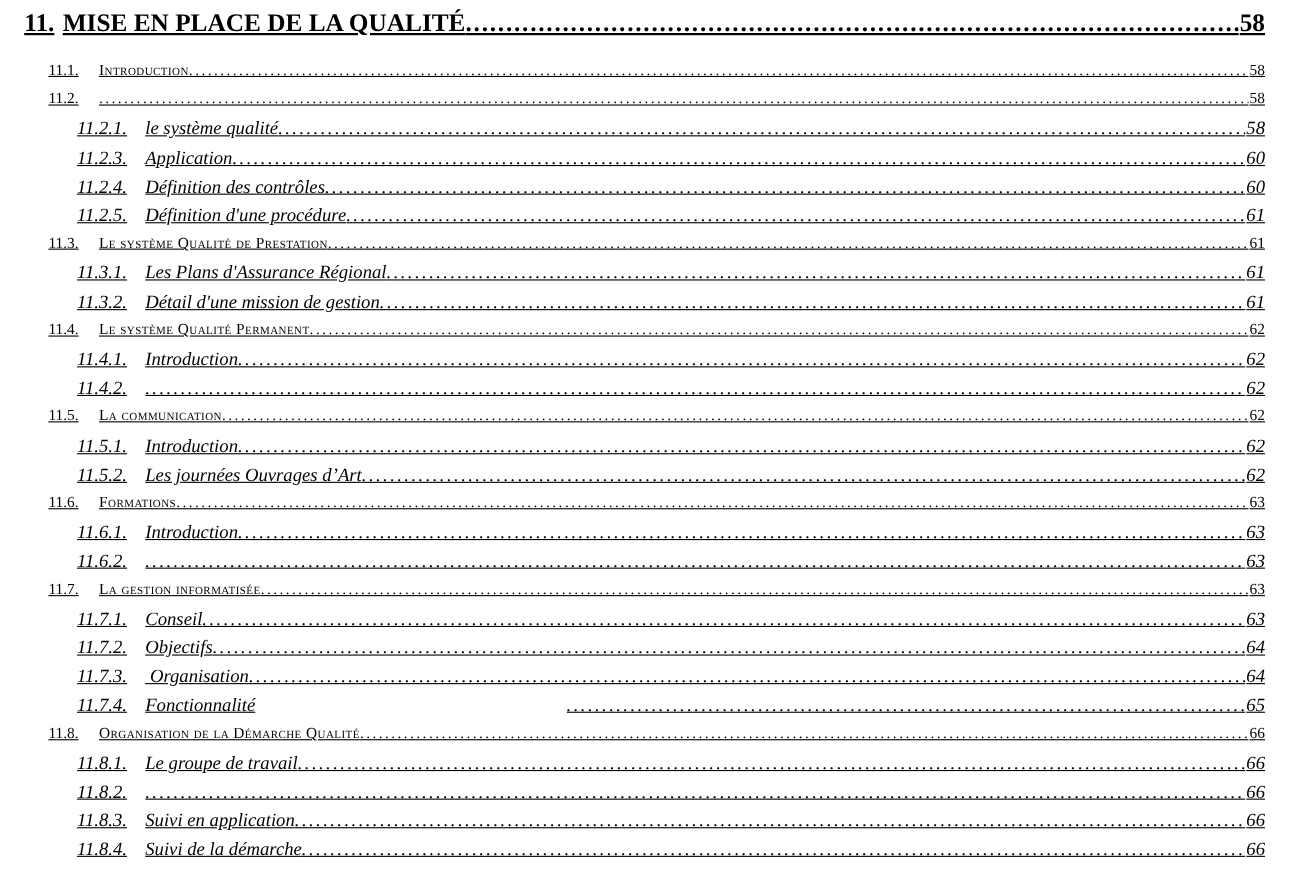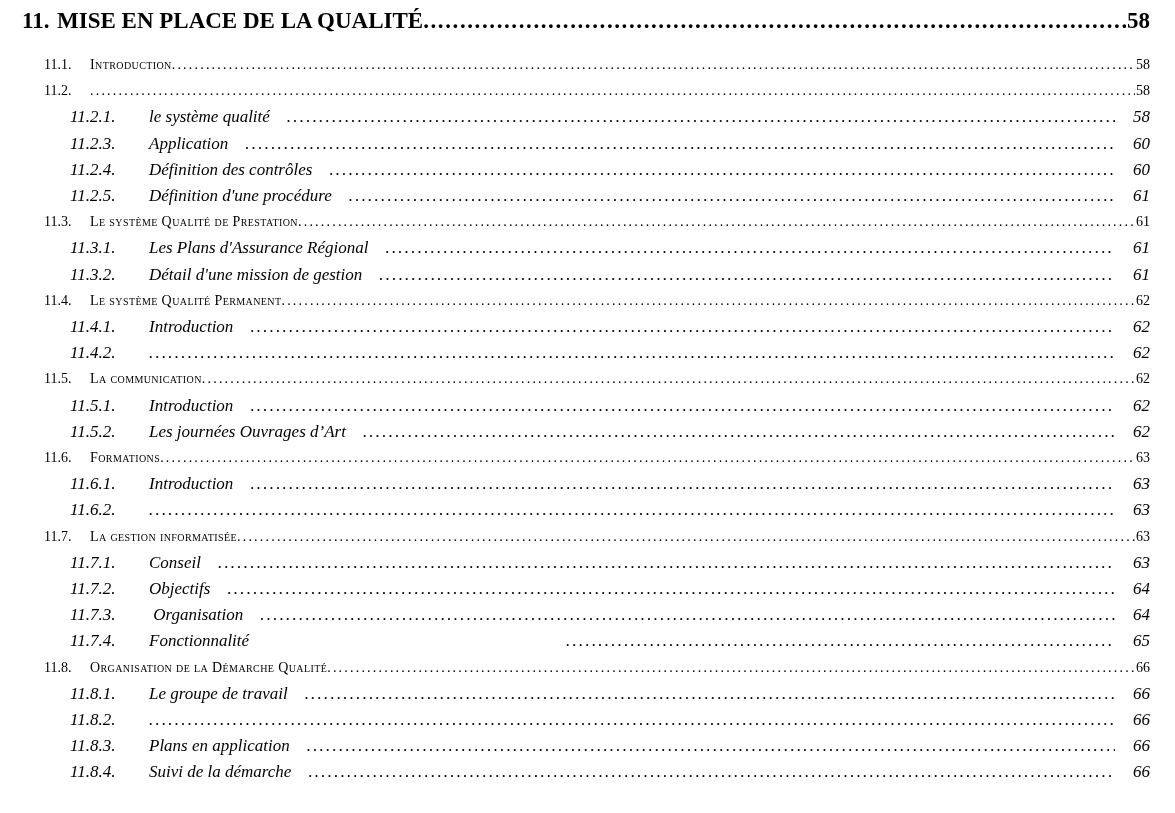--- a/index.html
+++ b/index.html
@@ -15,20 +15,21 @@
     box-sizing: border-box;
     width: 1175px;
     height: 813px;
     padding: 6px 25px 0 22px;
   }
   .row {
     display: flex;
     align-items: center;
     line-height: 26.2px;
     white-space: nowrap;
+    text-decoration: underline;
   }
   .num   { flex: none; }
   .label { flex: none; }
   .leader {
     flex: 1 1 auto;
     overflow: hidden;
     min-width: 0;
   }
   .leader::after {
     content: "......................................................................................................................................................................................................................................................................";
@@ -55,21 +56,20 @@
   .l2 .label {
     font-variant: small-caps;
     letter-spacing: 0.4px;
   }
 
   
   .l3 {
     font-size: 17px;
     font-style: italic;
     padding-left: 48px;
-    gap: 17px;
   }
   .l3 .num { width: 62px; }
 
   
   .leader-gap { flex: none; width: 283px; }
 </style>
 </head>
 <body>
 
 <div class="page">
@@ -256,21 +256,21 @@
   </div>
 
   <div class="row l3">
     <span class="num">11.8.2.</span>
     <span class="leader"></span>
     <span class="page-num">66</span>
   </div>
 
   <div class="row l3">
     <span class="num">11.8.3.</span>
-    <span class="label">Plans en application</span>
+    <span class="label">Suivi en application</span>
     <span class="leader"></span>
     <span class="page-num">66</span>
   </div>
 
   <div class="row l3">
     <span class="num">11.8.4.</span>
     <span class="label">Suivi de la démarche</span>
     <span class="leader"></span>
     <span class="page-num">66</span>
   </div>

